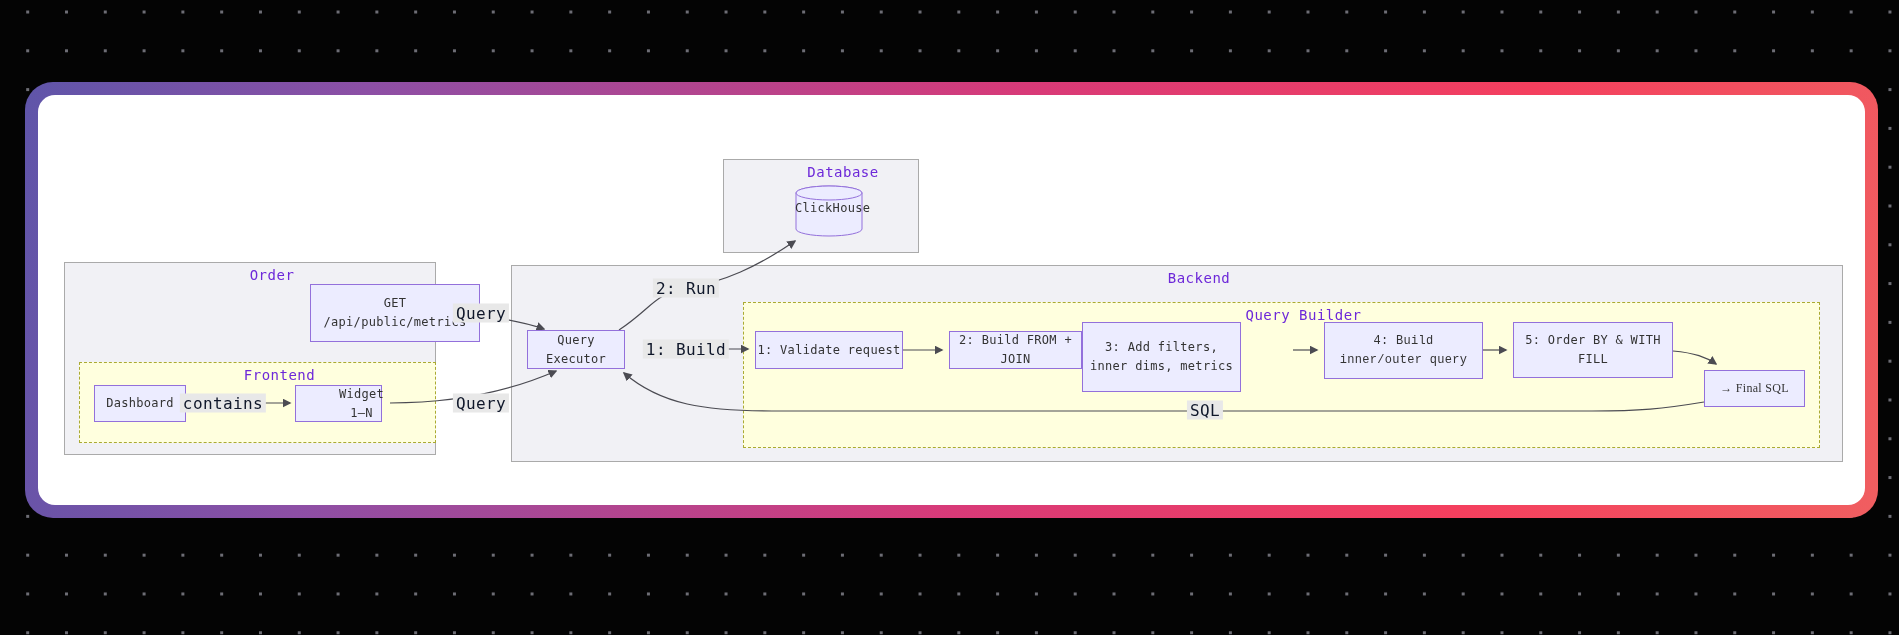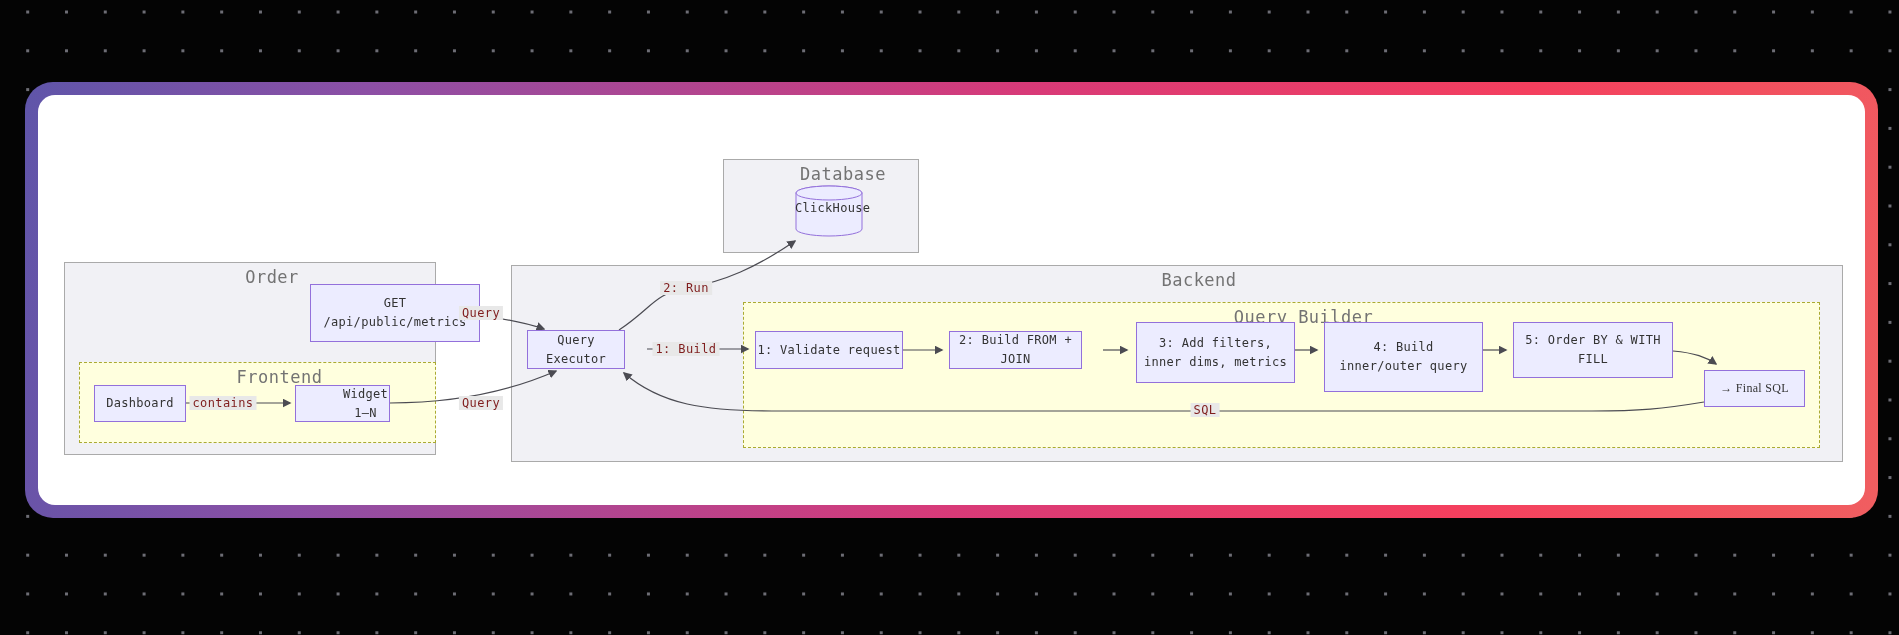--- a/index.html
+++ b/index.html
@@ -26,39 +26,39 @@
   .cluster{
     position:absolute; border:1px solid var(--gray-border,#aaaaaa);
     background:var(--gray-fill,#f1f1f5);
   }
   .cluster.yellow{
     background:var(--yellow-fill,#ffffde);
     border:1px dashed var(--yellow-border,#aaaa33);
   }
   .cluster-label{
     position:absolute; top:4px; left:0; width:100%; text-align:center;
-    font-size:17px; color:#737373; letter-spacing:0.5px;padding-left:44px;
+    font-size:14px; color:#6d28d9; letter-spacing:0.5px;padding-left:44px;
   }
   .node{
     position:absolute; background:var(--node-fill,#ECECFF);
     border:1px solid var(--node-border,#9370DB);
     display:flex; align-items:center; justify-content:center; text-align:center;
     font-size:12px; line-height:19px; white-space:pre-line; color:#333;
     letter-spacing:0.3px;
   }
   .node.cylinder{ background:transparent; border:none; }
   .cyl-label{
     position:absolute; left:0; top:14px; width:100%; text-align:right;
     font-size:12px; color:#333; letter-spacing:0.3px;
   }
   #edges{ position:absolute; left:0; top:0; pointer-events:none; }
   .edge-label{
     position:absolute; transform:translate(-50%,-50%);
     background:var(--label-bg,#e8e8e8);
-    font-size:12px; color:#7f1d1d; padding:0px 3px; letter-spacing:0.4px;
+    font-size:16px; color:#0f172a; padding:0px 3px; letter-spacing:0.4px;
     white-space:nowrap;
   }
 </style>
 </head>
 <body>
 
 <div class="card">
   <div class="card-inner"></div>
 </div>
 
@@ -92,31 +92,31 @@
       <path d="M 903 350 L 942 350" fill="none" stroke="#4b4b52" stroke-width="1.2" marker-end="url(#arrow)"></path>
       <path d="M 1103 350 L 1127 350" fill="none" stroke="#4b4b52" stroke-width="1.2" marker-end="url(#arrow)"></path>
       <path d="M 1293 350 L 1317 350" fill="none" stroke="#4b4b52" stroke-width="1.2" marker-end="url(#arrow)"></path>
       <path d="M 1483 350 L 1506 350" fill="none" stroke="#4b4b52" stroke-width="1.2" marker-end="url(#arrow)"></path>
       <path d="M 1673 351 C 1695 353, 1706 357, 1716 364" fill="none" stroke="#4b4b52" stroke-width="1.2" marker-end="url(#arrow)"></path>
       <path d="M 1704 402 C 1662 409, 1640 411, 1592 411 L 772 411 C 706 411, 661 405, 624 373" fill="none" stroke="#4b4b52" stroke-width="1.2" marker-end="url(#arrow)"></path>
     </svg>
     <div class="node" style="left: 262px; top: 284px; width: 170px; height: 58px; margin-left: 48px;"><span>GET
 /api/public/metrics</span></div>
     <div class="node" style="left: 94px; top: 385px; width: 92px; height: 37px;"><span>Dashboard</span></div>
-    <div class="node" style="left: 295px; top: 385px; width: 95px; height: 37px; padding-left: 46px;"><span>Widget 1–N</span></div>
+    <div class="node" style="left: 295px; top: 385px; width: 87px; height: 37px; padding-left: 46px;"><span>Widget 1–N</span></div>
     <div class="node cylinder" style="left: 795px; top: 185px; width: 68px; height: 52px;"><svg width="68" height="52" style="position: absolute; left: 0px; top: 0px;">
         <path d="M1,8 L1,44 A33,7 0 0 0 67,44 L67,8 A33,7 0 0 0 1,8 Z" fill="#ECECFF" stroke="#9370DB" stroke-width="1"></path>
       <ellipse cx="34" cy="8" rx="33" ry="7" fill="#ECECFF" stroke="#9370DB" stroke-width="1"></ellipse>
       </svg><div class="cyl-label">ClickHouse</div></div>
     <div class="node" style="left: 527px; top: 330px; width: 98px; height: 39px;"><span>Query Executor</span></div>
     <div class="node" style="left: 755px; top: 331px; width: 148px; height: 38px; text-align: right;"><span>1: Validate request</span></div>
     <div class="node" style="left: 949px; top: 331px; width: 133px; height: 38px;"><span>2: Build FROM + JOIN</span></div>
-    <div class="node" style="left: 1136px; top: 322px; width: 159px; height: 61px;"><span>3: Add filters,
+    <div class="node" style="left: 1082px; top: 322px; width: 159px; height: 70px;"><span>3: Add filters,
 inner dims, metrics</span></div>
-    <div class="node" style="left: 1324px; top: 322px; width: 159px; height: 70px;"><span>4: Build
+    <div class="node" style="left: 1324px; top: 322px; width: 159px; height: 57px; font-family: Liberation Mono, monospace;"><span>4: Build
 inner/outer query</span></div>
     <div class="node" style="left: 1513px; top: 322px; width: 160px; height: 56px;"><span>5: Order BY &amp; WITH
 FILL</span></div>
     <div class="node" style="left: 1704px; top: 370px; width: 101px; height: 37px; font-family: Liberation Serif, serif;"><span>→ Final SQL</span></div>
     <div class="edge-label" style="left: 223px; top: 403px;">contains</div>
     <div class="edge-label" style="left: 481px; top: 313px;">Query</div>
     <div class="edge-label" style="left: 481px; top: 403px;">Query</div>
     <div class="edge-label" style="left: 686px; top: 288px;">2: Run</div>
     <div class="edge-label" style="left: 686px; top: 349px;">1: Build</div>
     <div class="edge-label" style="left: 1205px; top: 410px;">SQL</div>

